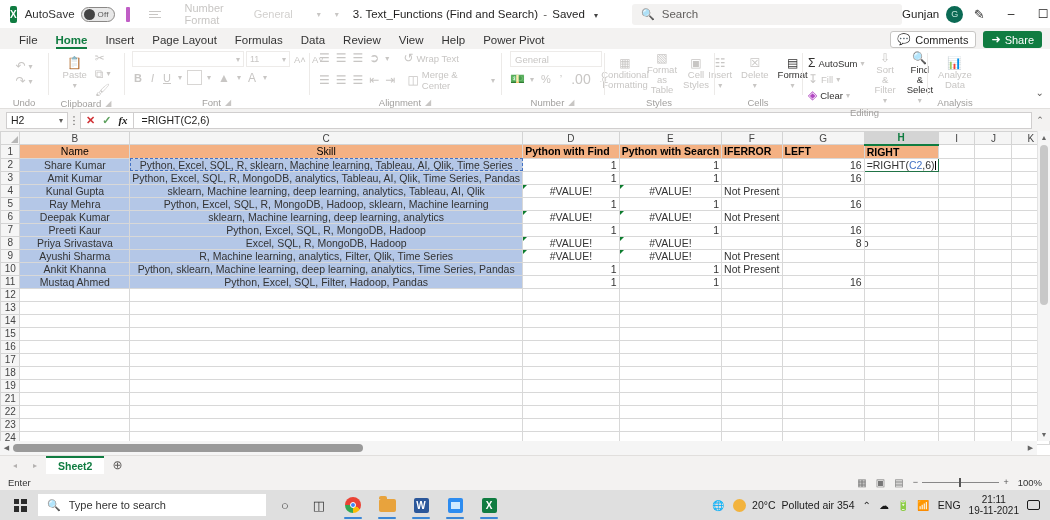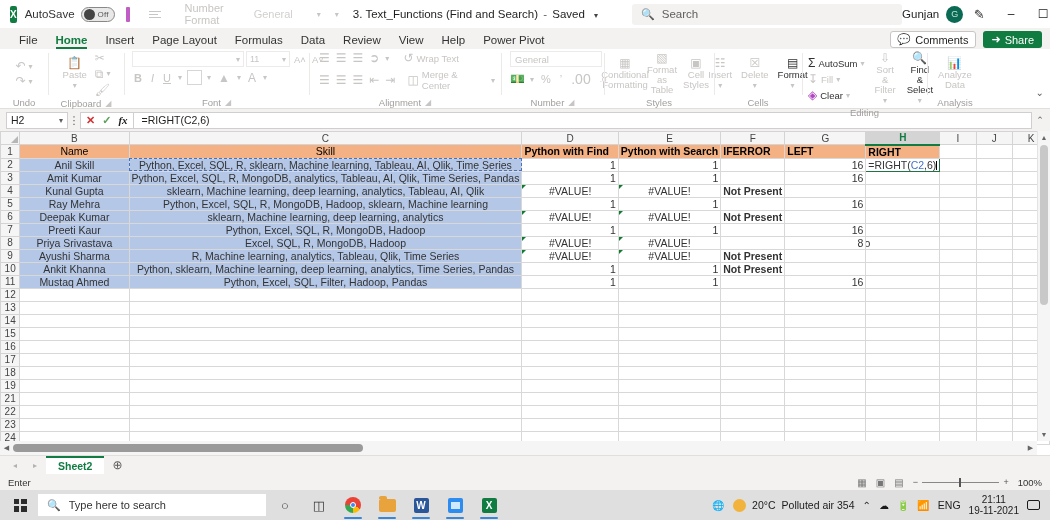--- a/index.html
+++ b/index.html
@@ -112,21 +112,21 @@
                    border-bottom:7px solid #b6b6b6; }
   .colhdr td.sel { background:#d4d4d4; color:#107c41; font-weight:bold; border-bottom:2px solid #107c41; }
   td.rowhdr { width:22px; }
   td.cell { border-right:1px solid #d8d8d8; border-bottom:1px solid #d8d8d8; height:11.6px;
             font-size:10.5px; overflow:hidden; white-space:nowrap; padding:0 2px; }
   .hdrrow td.cell { background:#f4b183; color:#000; text-align:center; font-weight:normal; }
   .hdrrow td.cell.lefty { text-align:left;font-weight:bold; }
   .datarow td.cell.shade { background:#b4c7e7; text-align:center; }
   .num { text-align:right; padding-right:3px; }
   .ctr { text-align:center; }
-  .lft { text-align:right; padding-left:3px;font-weight:bold; }
+  .lft { text-align:right; padding-left:3px; }
   .errmark { position:relative; }
   .errmark::before { content:""; position:absolute; left:0; top:0; border-left:4px solid #0d7c2e;
                      border-bottom:4px solid transparent; }
   .editing-cell { background:#fff; border:1.5px solid #217346 !important; text-align:left !important;
                   font-size:10.5px; padding-left:2px; position:relative; z-index:5; }
   .editing-cell .ref { color:#4472c4; }
   .editing-cell .caretbar { display:inline-block; width:1px; height:9px; background:#000;
                             vertical-align:-1px; margin-left:0px; }
   .marching { outline:1.5px dashed #4472c4; outline-offset:-1px; }
 
@@ -515,21 +515,21 @@
           <td class="cell lefty">RIGHT</td>
           <td class="cell" style="background:#fff"></td>
           <td class="cell" style="background:#fff"></td>
           <td class="cell" style="background:#fff"></td>
         </tr>
 
         </tbody>
         <tbody id="data-rows">
           <tr class="datarow">
             <td class="rowhdr">2</td>
-            <td class="cell shade">Anil Skill</td>
+            <td class="cell shade">Share Kumar</td>
             <td class="cell shade marching">Python, Excel, SQL, R, sklearn, Machine learning, Tableau, AI, Qlik, Time Series</td>
             <td class="cell num">1</td>
             <td class="cell num">1</td>
             <td class="cell lft"></td>
             <td class="cell" style="position: relative;">
               <span style="position: absolute; right: 2px; top: 0px;">16</span>
             </td>
             <td class="cell editing-cell" style="position: relative;"><span>=RIGHT(</span><span class="ref">C2</span><span>,6)</span><span class="caretbar"></span></td>
             <td class="cell "></td>
             <td class="cell "></td>
@@ -623,21 +623,21 @@
             <td class="cell" style="position: relative;">
               <span style="position: absolute; left: -100px; top: 0px; white-space: nowrap;">Excel, SQL, R, Mongo</span>
             </td>
             <td class="cell "></td>
             <td class="cell "></td>
             <td class="cell "></td>
           </tr>
           <tr class="datarow">
             <td class="rowhdr">9</td>
             <td class="cell shade">Ayushi Sharma</td>
-            <td class="cell shade">R, Machine learning, analytics, Tableau, Qlik, Time Series</td>
+            <td class="cell shade">R, Machine learning, analytics, Filter, Qlik, Time Series</td>
             <td class="cell ctr errmark">#VALUE!</td>
             <td class="cell ctr errmark">#VALUE!</td>
             <td class="cell lft">Not Present</td>
             <td class="cell" style="position: relative;">
               <span style="position: absolute; right: 2px; top: 0px;"></span>
             </td>
             <td class="cell" style="position: relative;"></td>
             <td class="cell "></td>
             <td class="cell "></td>
             <td class="cell "></td>

